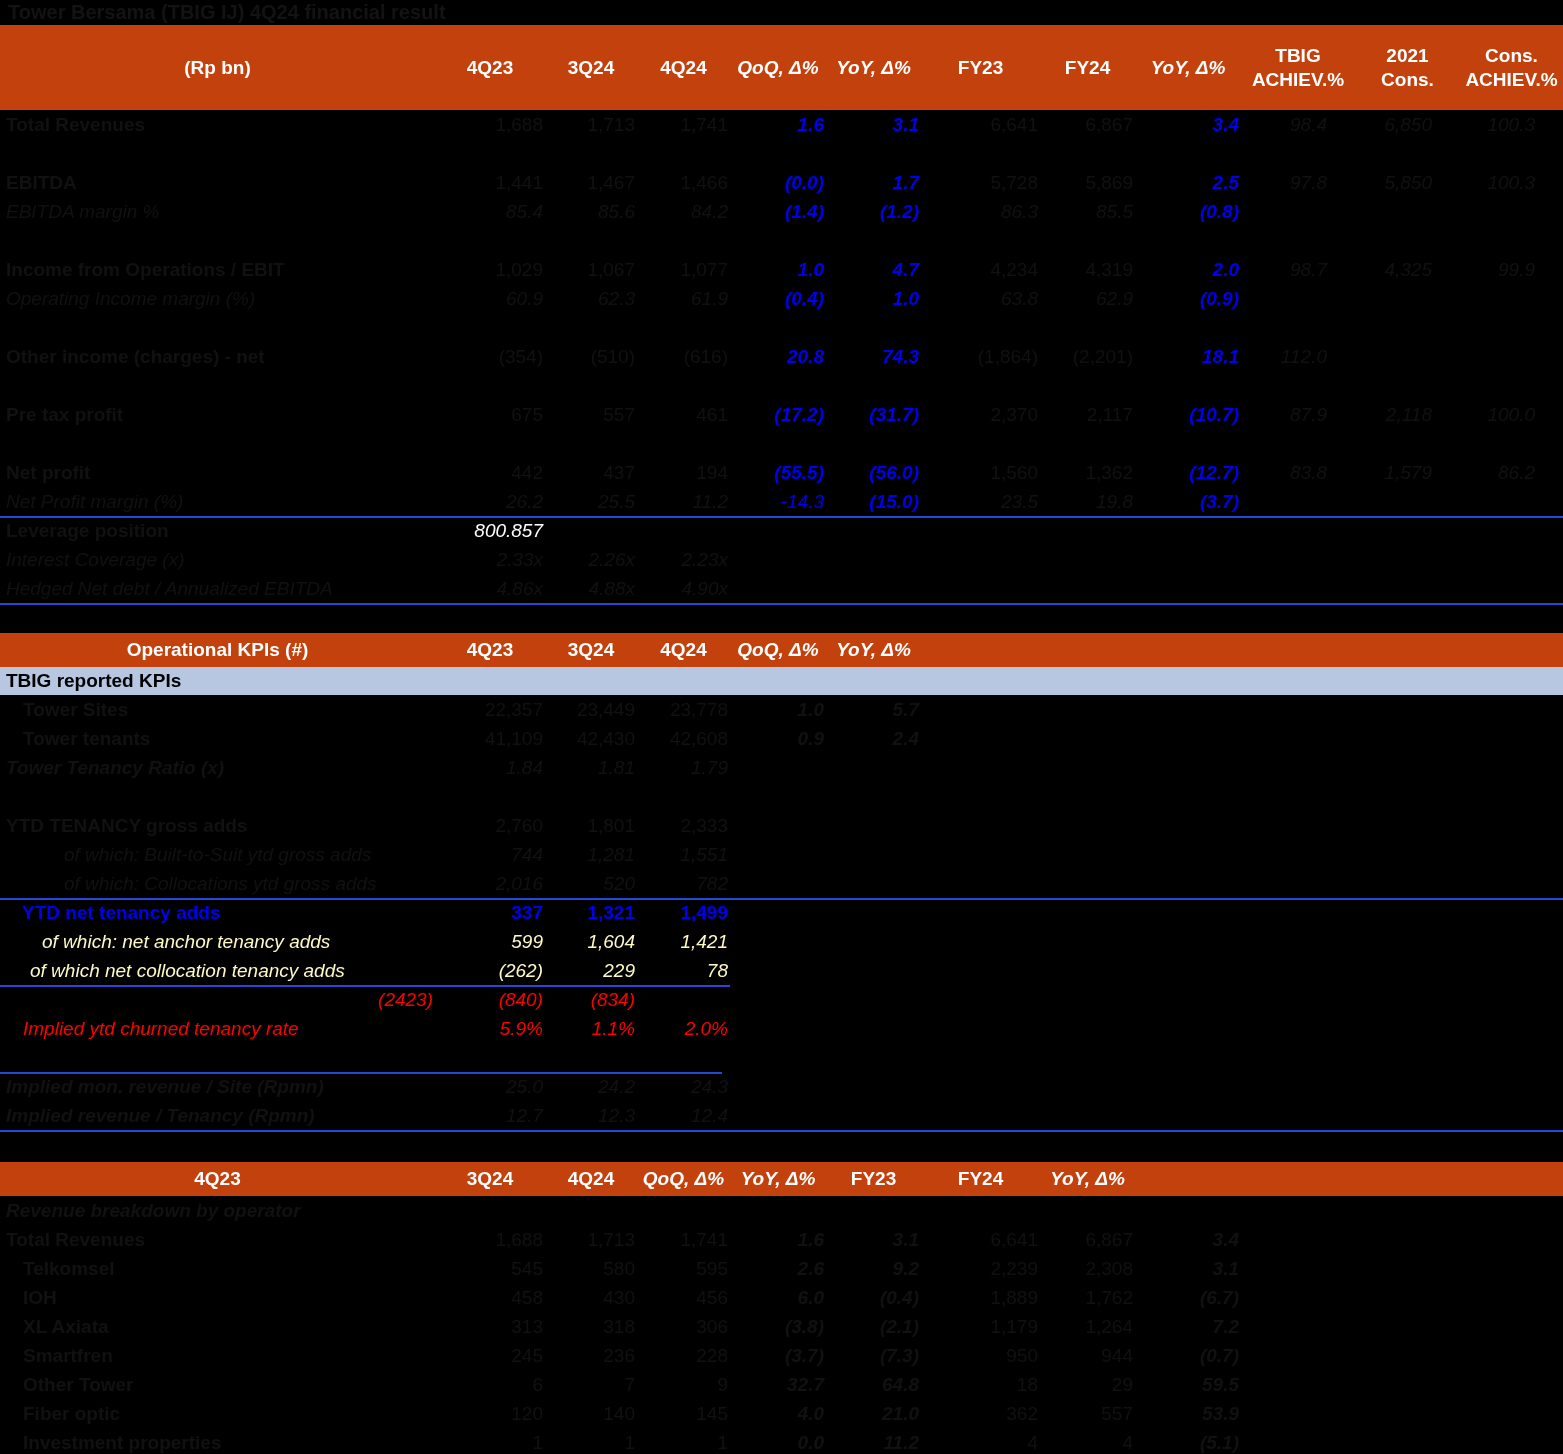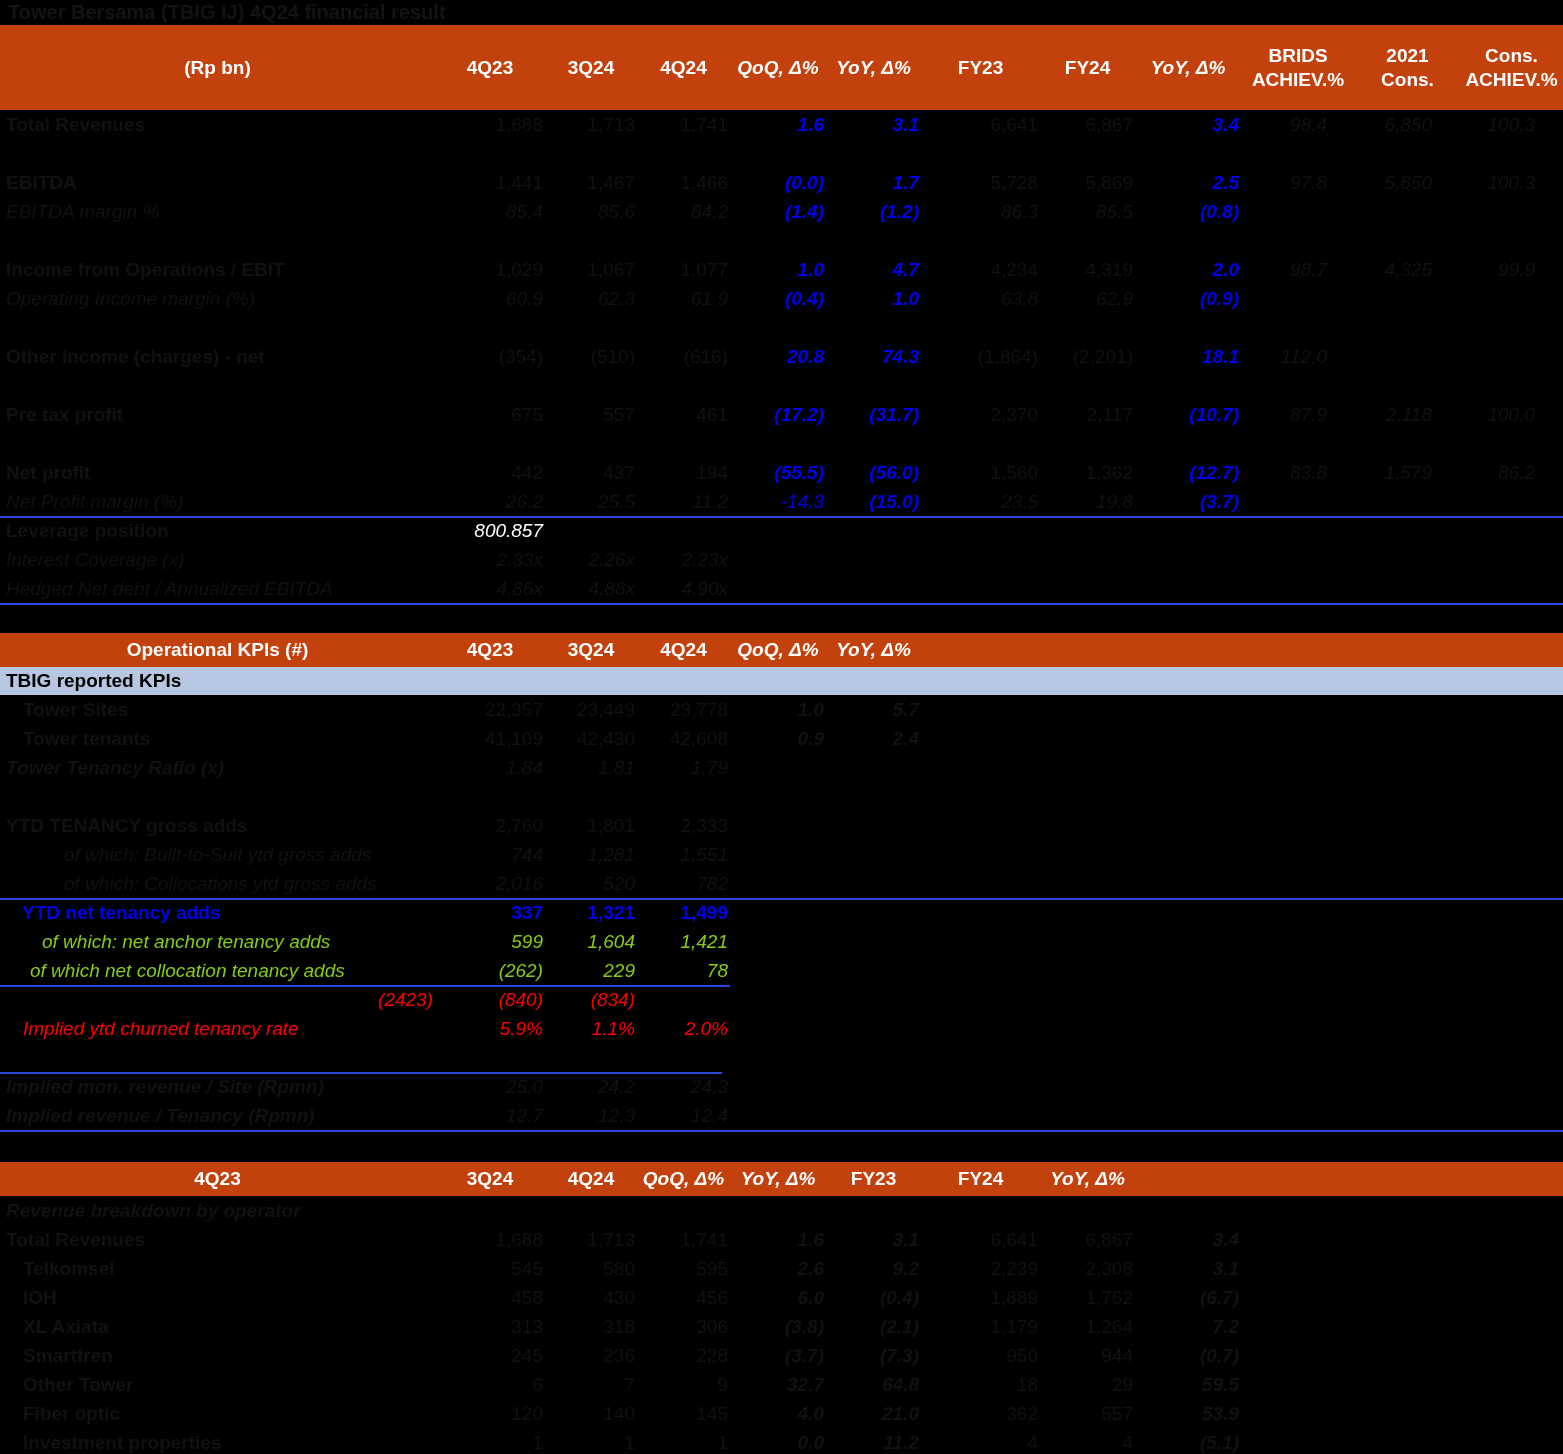--- a/index.html
+++ b/index.html
@@ -20,21 +20,21 @@
   .lab{text-align:left;white-space:nowrap;overflow:hidden;}
   .val{text-align:right;padding-right:2px;white-space:nowrap;}
   .row>div:nth-child(n+10){padding-right:28px;}
   .h{color:#111;}
   .hb{color:#111;font-weight:bold;}
   .hi{color:#111;font-style:italic;}
   .hbi{color:#111;font-weight:bold;font-style:italic;}
   .d{color:#0000ee;font-weight:bold;font-style:italic;}
   .dn{color:#0000ee;font-style:italic;}
   .bb{color:#0000ee;font-weight:bold;}
-  .bi{color:#84cc16;font-style:italic;}
+  .bi{color:#fef9c3;font-style:italic;}
   .ri{color:#f00;font-style:italic;}
   .wi{color:#fff;font-style:italic;}
   .bline{position:absolute;left:0;height:2px;background:#2946d8;}
 </style>
 </head>
 <body>
 
 <div class="title">Tower Bersama (TBIG IJ) 4Q24 financial result</div>
 
 <div class="tbl" style="height: 578px;">
@@ -42,21 +42,21 @@
       <div class="hc first">(Rp bn)</div>
       <div class="hc">4Q23</div>
       <div class="hc">3Q24</div>
       <div class="hc">4Q24</div>
       <div class="hc it">QoQ, Δ%</div>
       <div class="hc it">YoY, Δ%</div>
       <div class="hc">FY23</div>
       <div class="hc">FY24</div>
       <div class="hc it">YoY, Δ%</div>
       <div class="hc">
-        <div>BRIDS</div>
+        <div>TBIG</div>
         <div>ACHIEV.%</div>
       </div>
       <div class="hc">
         <div>2021</div>
         <div>Cons.</div>
       </div>
       <div class="hc">
         <div>Cons.</div>
         <div>ACHIEV.%</div>
       </div>

